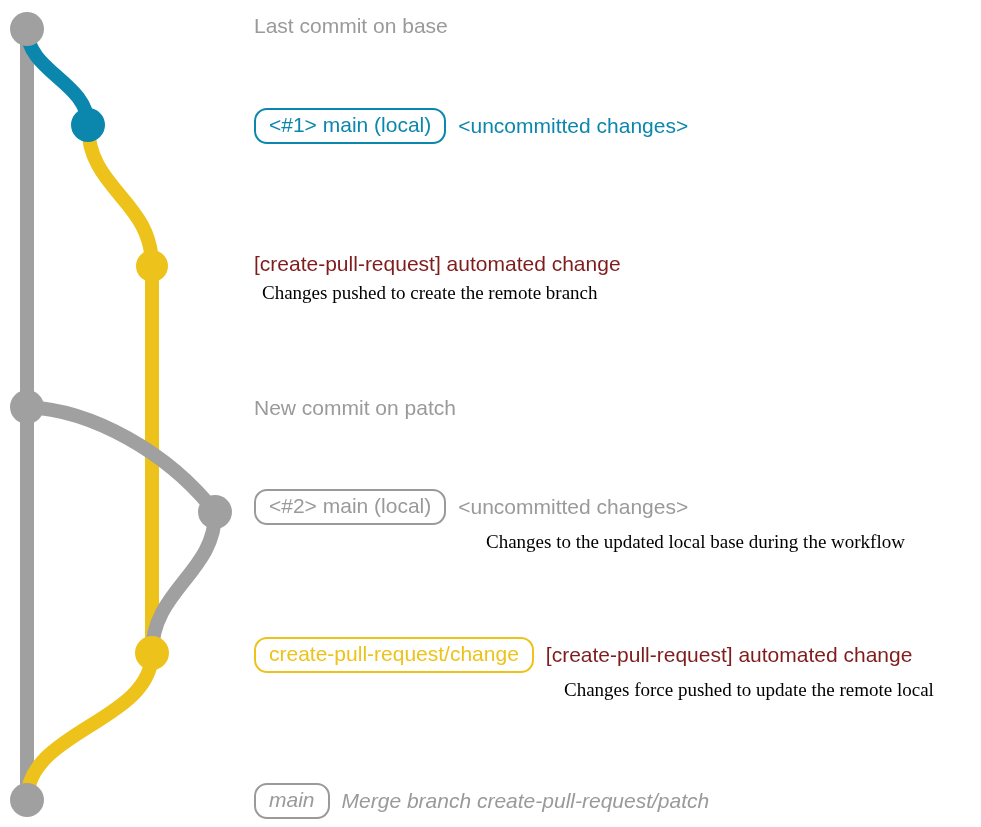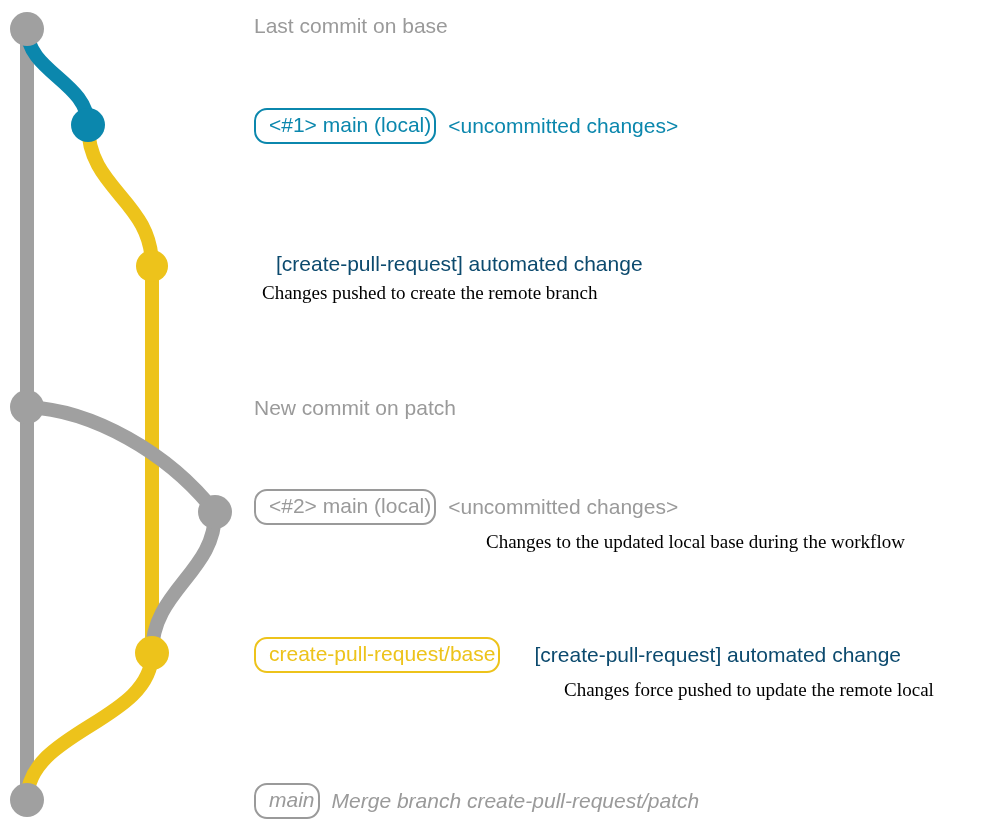--- a/index.html
+++ b/index.html
@@ -43,40 +43,40 @@
   .headline {
     display: flex;
     align-items: center;
     white-space: nowrap;
   }
 
   .badge {
     display: inline-block;
     border: 2px solid #9a9a9a;
     border-radius: 13px;
-    padding: 3px 3px 5px 13px;
+    padding: 3px 13px 5px 13px;
     font-size: 21px;
     line-height: 24px;
     color: #9a9a9a;
     background: #ffffff;
     margin-right: 12px;
     font-family: "Liberation Sans", sans-serif;
   }
   .badge.blue   { border-color: #0b87ad; color: #0b87ad; }
   .badge.yellow { border-color: #edc31b; color: #edc31b; }
   .badge.gray   { border-color: #9a9a9a; color: #9a9a9a; }
 
   .subject {
     font-size: 21px;
     line-height: 24px;
     font-family: "Liberation Sans", sans-serif;
     white-space: nowrap;
   }
   .subject.blue   { color: #0b87ad; }
-  .subject.yellow { color: #0c4a6e; margin-left: 22px; }
+  .subject.yellow { color: #7f1d1d; }
   .subject.gray   { color: #9a9a9a; }
 
   .note {
     font-family: "Liberation Serif", serif;
     font-size: 19px;
     line-height: 22px;
     color: #000000;
     margin-top: 6px;
     white-space: nowrap;
   }
@@ -144,21 +144,21 @@
   <div class="row" style="top:489px;">
     <div class="headline">
       <span class="badge gray">&lt;#2&gt; main (local)</span>
       <span class="subject gray">&lt;uncommitted changes&gt;</span>
     </div>
     <div class="note indent-c">Changes to the updated local base during the workflow</div>
   </div>
 
   <div class="row" style="top:637px;">
     <div class="headline">
-      <span class="badge yellow">create-pull-request/base</span>
+      <span class="badge yellow">create-pull-request/change</span>
       <span class="subject yellow">[create-pull-request] automated change</span>
     </div>
     <div class="note indent-d">Changes force pushed to update the remote local</div>
   </div>
 
   <div class="row" style="top:783px;font-style:italic;">
     <div class="headline">
       <span class="badge gray">main</span>
       <span class="subject gray">Merge branch create-pull-request/patch</span>
     </div>

